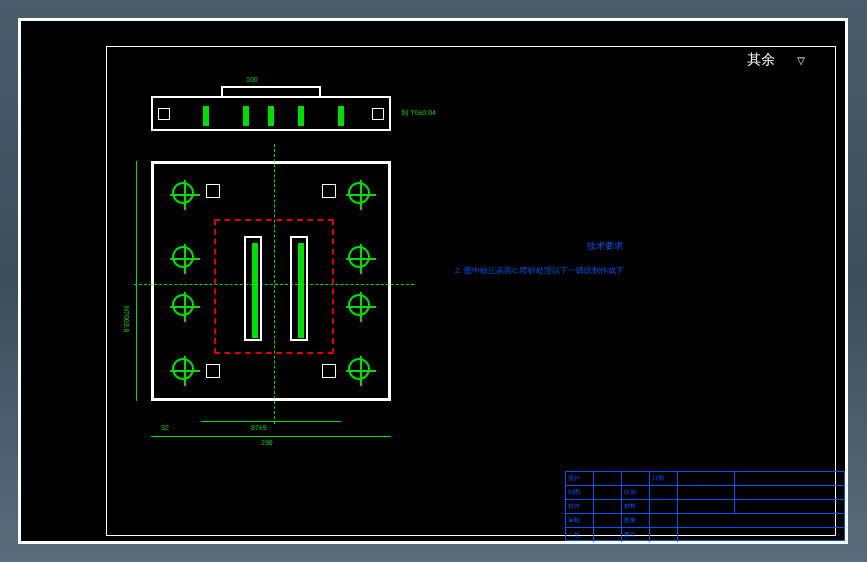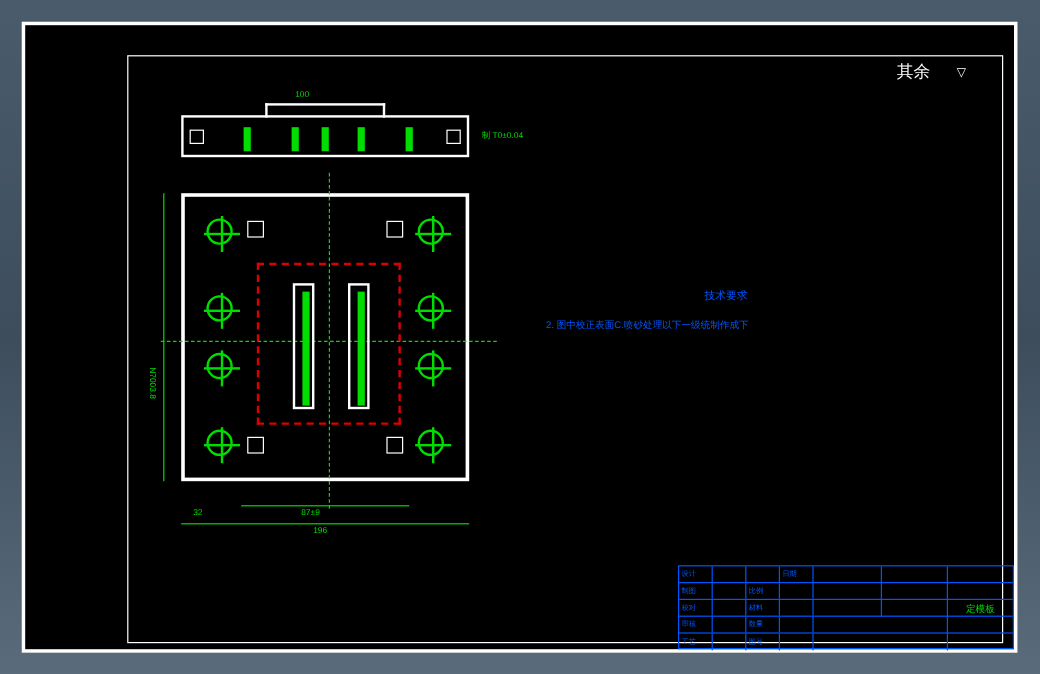--- a/index.html
+++ b/index.html
@@ -353,16 +353,15 @@
       <div class="title-cell" style="width:28px">数量</div>
       <div class="title-cell" style="width:28px"></div>
     </div>
     <div class="title-row" style="border-bottom:none">
       <div class="title-cell" style="width:28px">工艺</div>
       <div class="title-cell" style="width:28px"></div>
       <div class="title-cell" style="width:28px">图号</div>
       <div class="title-cell" style="width:28px"></div>
     </div>
     <div class="title-big-cell" style="right:55px;top:0;width:55px;height:42px"></div>
-    <div class="title-big-cell" style="right:0;top:0;width:55px;height:70px">定模板</div>
   </div>
 
 </div>
 
 </body></html>

